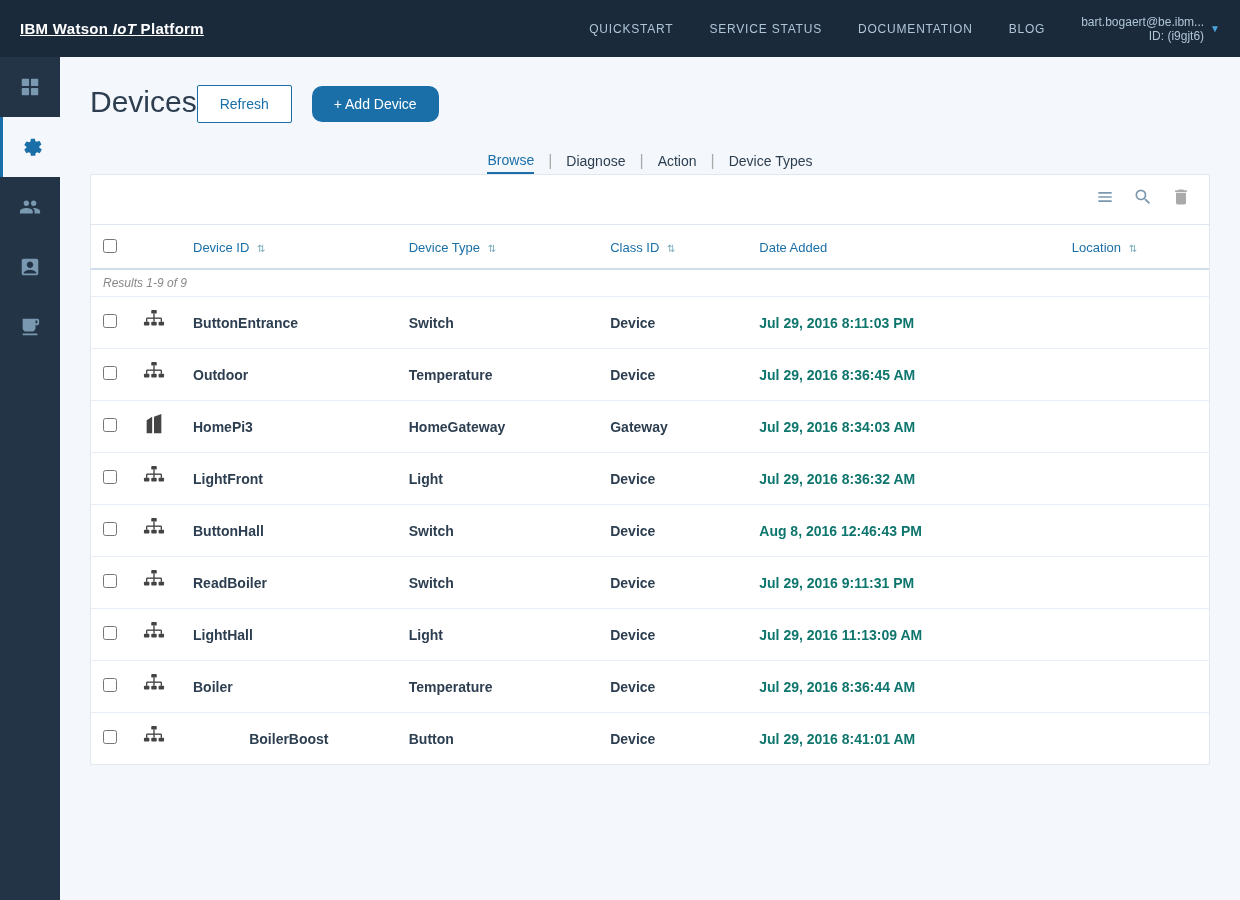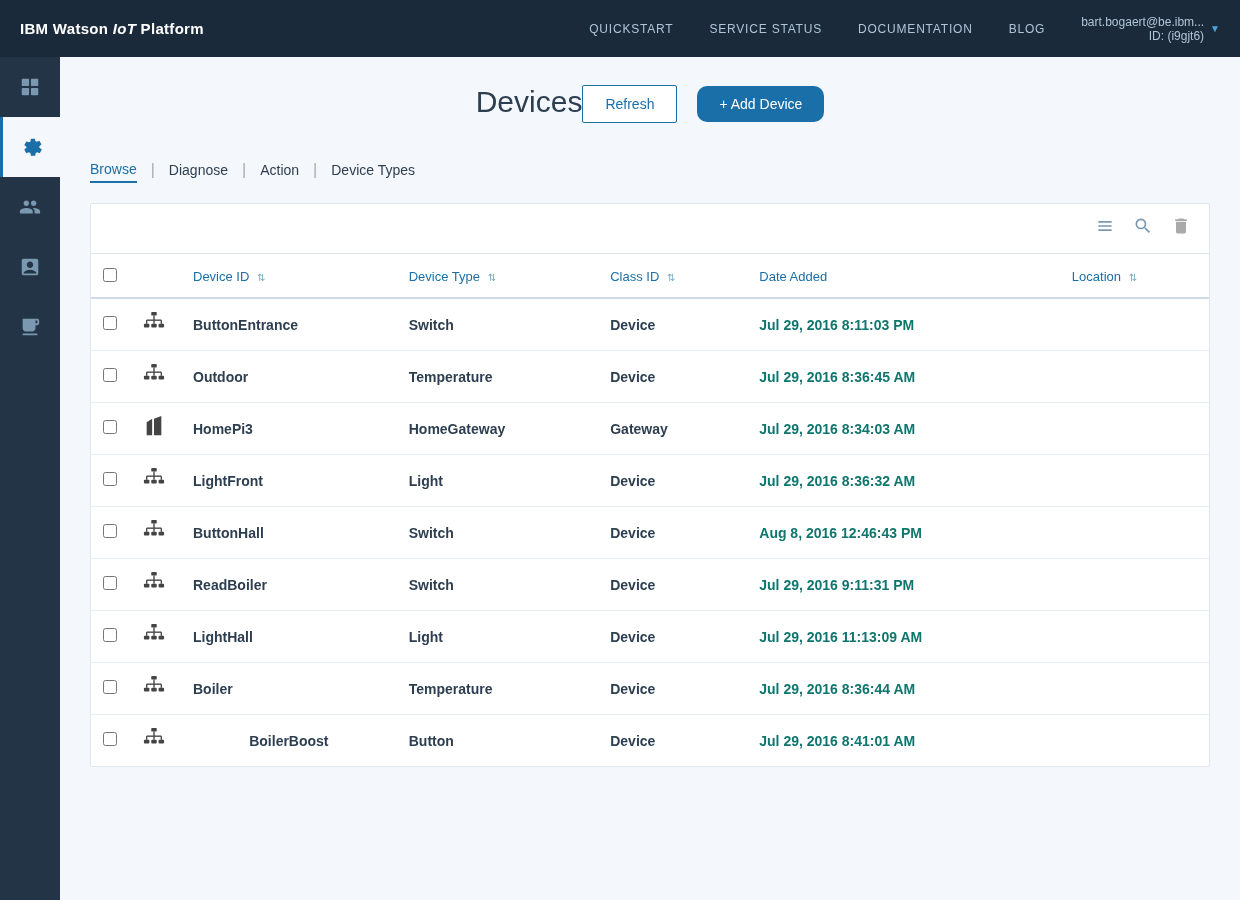--- a/index.html
+++ b/index.html
@@ -15,20 +15,21 @@
       padding: 0 20px;
       flex-shrink: 0;
       position: relative;
     }
     .top-nav-logo {
       font-size: 15px;
       font-weight: 400;
       color: #fff;
       margin-right: auto;
       letter-spacing: 0.3px;
+      text-decoration: underline;
     }
     .top-nav-logo span { font-weight: 700; }
     .top-nav-links {
       display: flex;
       gap: 36px;
       font-size: 13px;
       color: #afc5d8;
       letter-spacing: 0.5px;
     }
     .top-nav-links a {
@@ -89,22 +90,22 @@
       flex: 1;
       background: #f4f7fb;
       overflow: auto;
       padding: 28px 30px 20px 30px;
     }
 
     
     .page-header {
       display: flex;
       align-items: flex-start;
-      justify-content: center;
-      margin-bottom: 34px;
+      justify-content: flex-start;
+      margin-bottom: 25px;
     }
     .page-title {
       font-size: 30px;
       font-weight: 300;
       color: #2c3e50;
     }
     .header-actions {
       display: flex;
       gap: 20px;
       align-items: center;
@@ -125,22 +126,22 @@
       padding: 10px 22px;
       font-size: 14px;
       cursor: pointer;
       border-radius: 10px;
     }
 
     
     .tabs {
       display: flex;
       align-items: center;
-      margin-bottom: 20px;
       gap: 0;
+      justify-content: center;
     }
     .tab-link {
       color: #2c3e50;
       text-decoration: none;
       font-size: 14px;
       padding: 4px 0;
       cursor: pointer;
     }
     .tab-link.active {
       color: #1a6fa8;
@@ -378,20 +379,23 @@
               <span>Date Added</span>
             </th>
             <th>
               <span>Location</span>
               <span class="sort-icon">⇅</span>
             </th>
           </tr>
         </thead>
         <tbody id="table-body">
 
+          <tr class="results-row">
+            <td colspan="7">Results 1-9 of 9</td>
+          </tr>
         <tr>
       <td class="check-col">
         <input type="checkbox" style="">
       </td>
       <td class="icon-col">
         <span class="device-icon"><svg width="22" height="22" viewBox="0 0 24 24" fill="#444">
       <rect x="9" y="1" width="6" height="4" rx="1"></rect>
       <rect x="1" y="14" width="6" height="4" rx="1"></rect>
       <rect x="9" y="14" width="6" height="4" rx="1"></rect>
       <rect x="17" y="14" width="6" height="4" rx="1"></rect>

